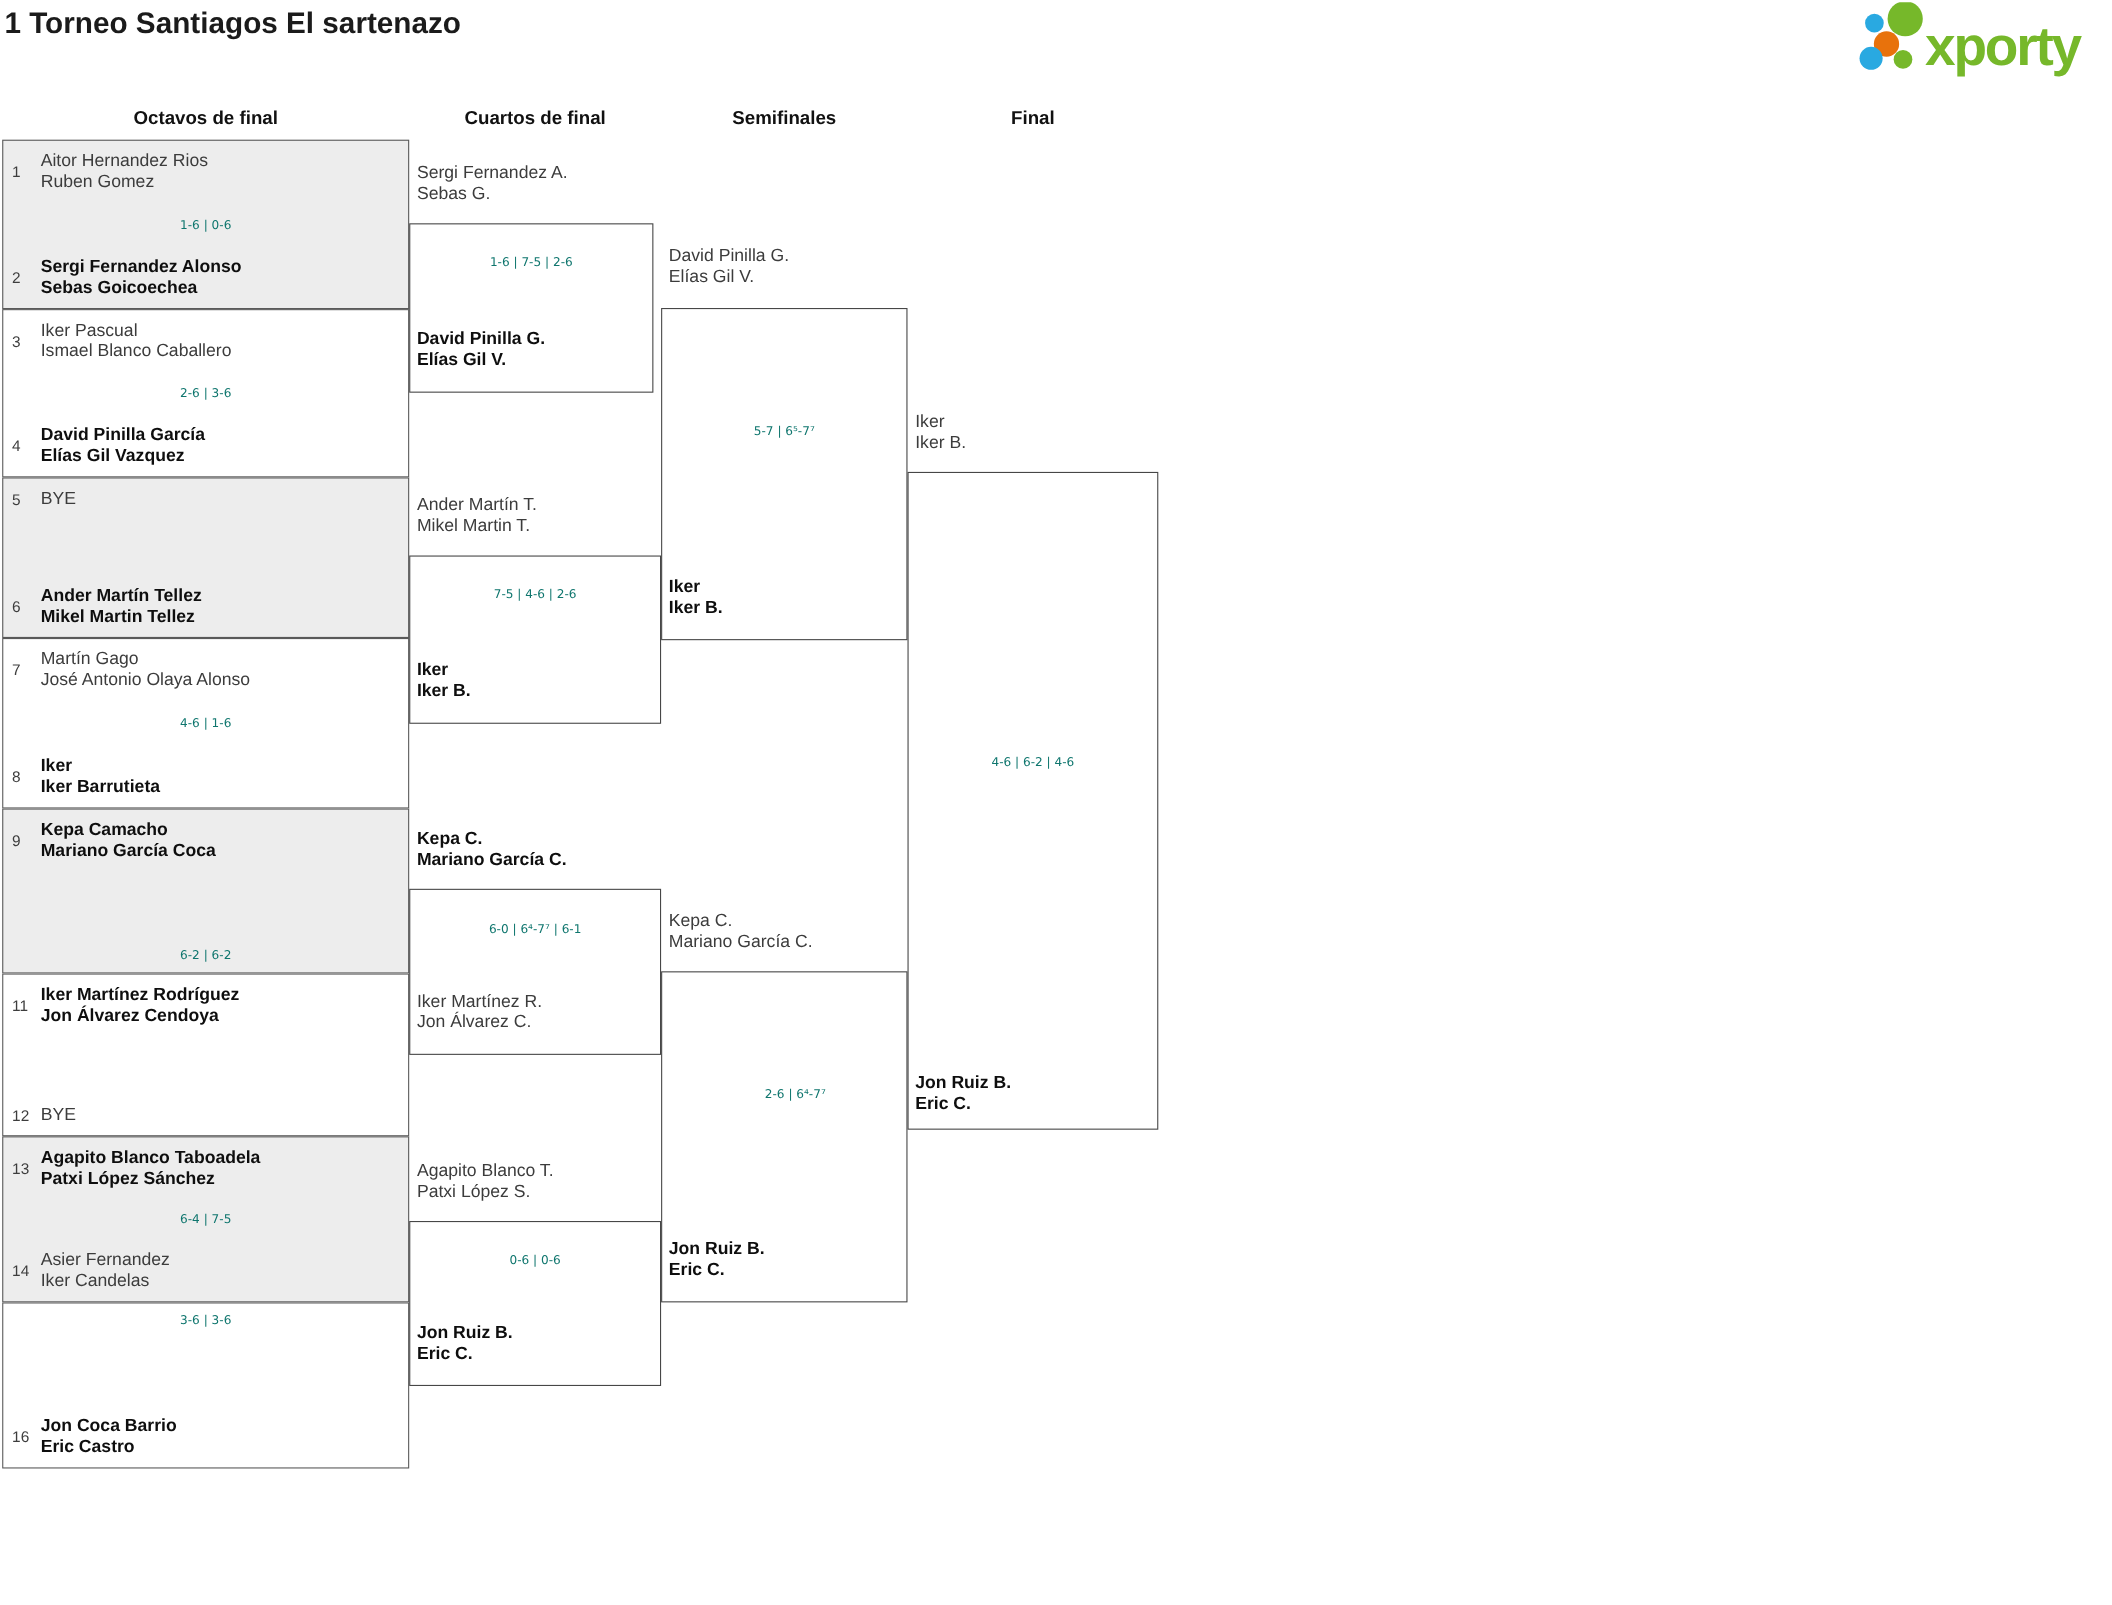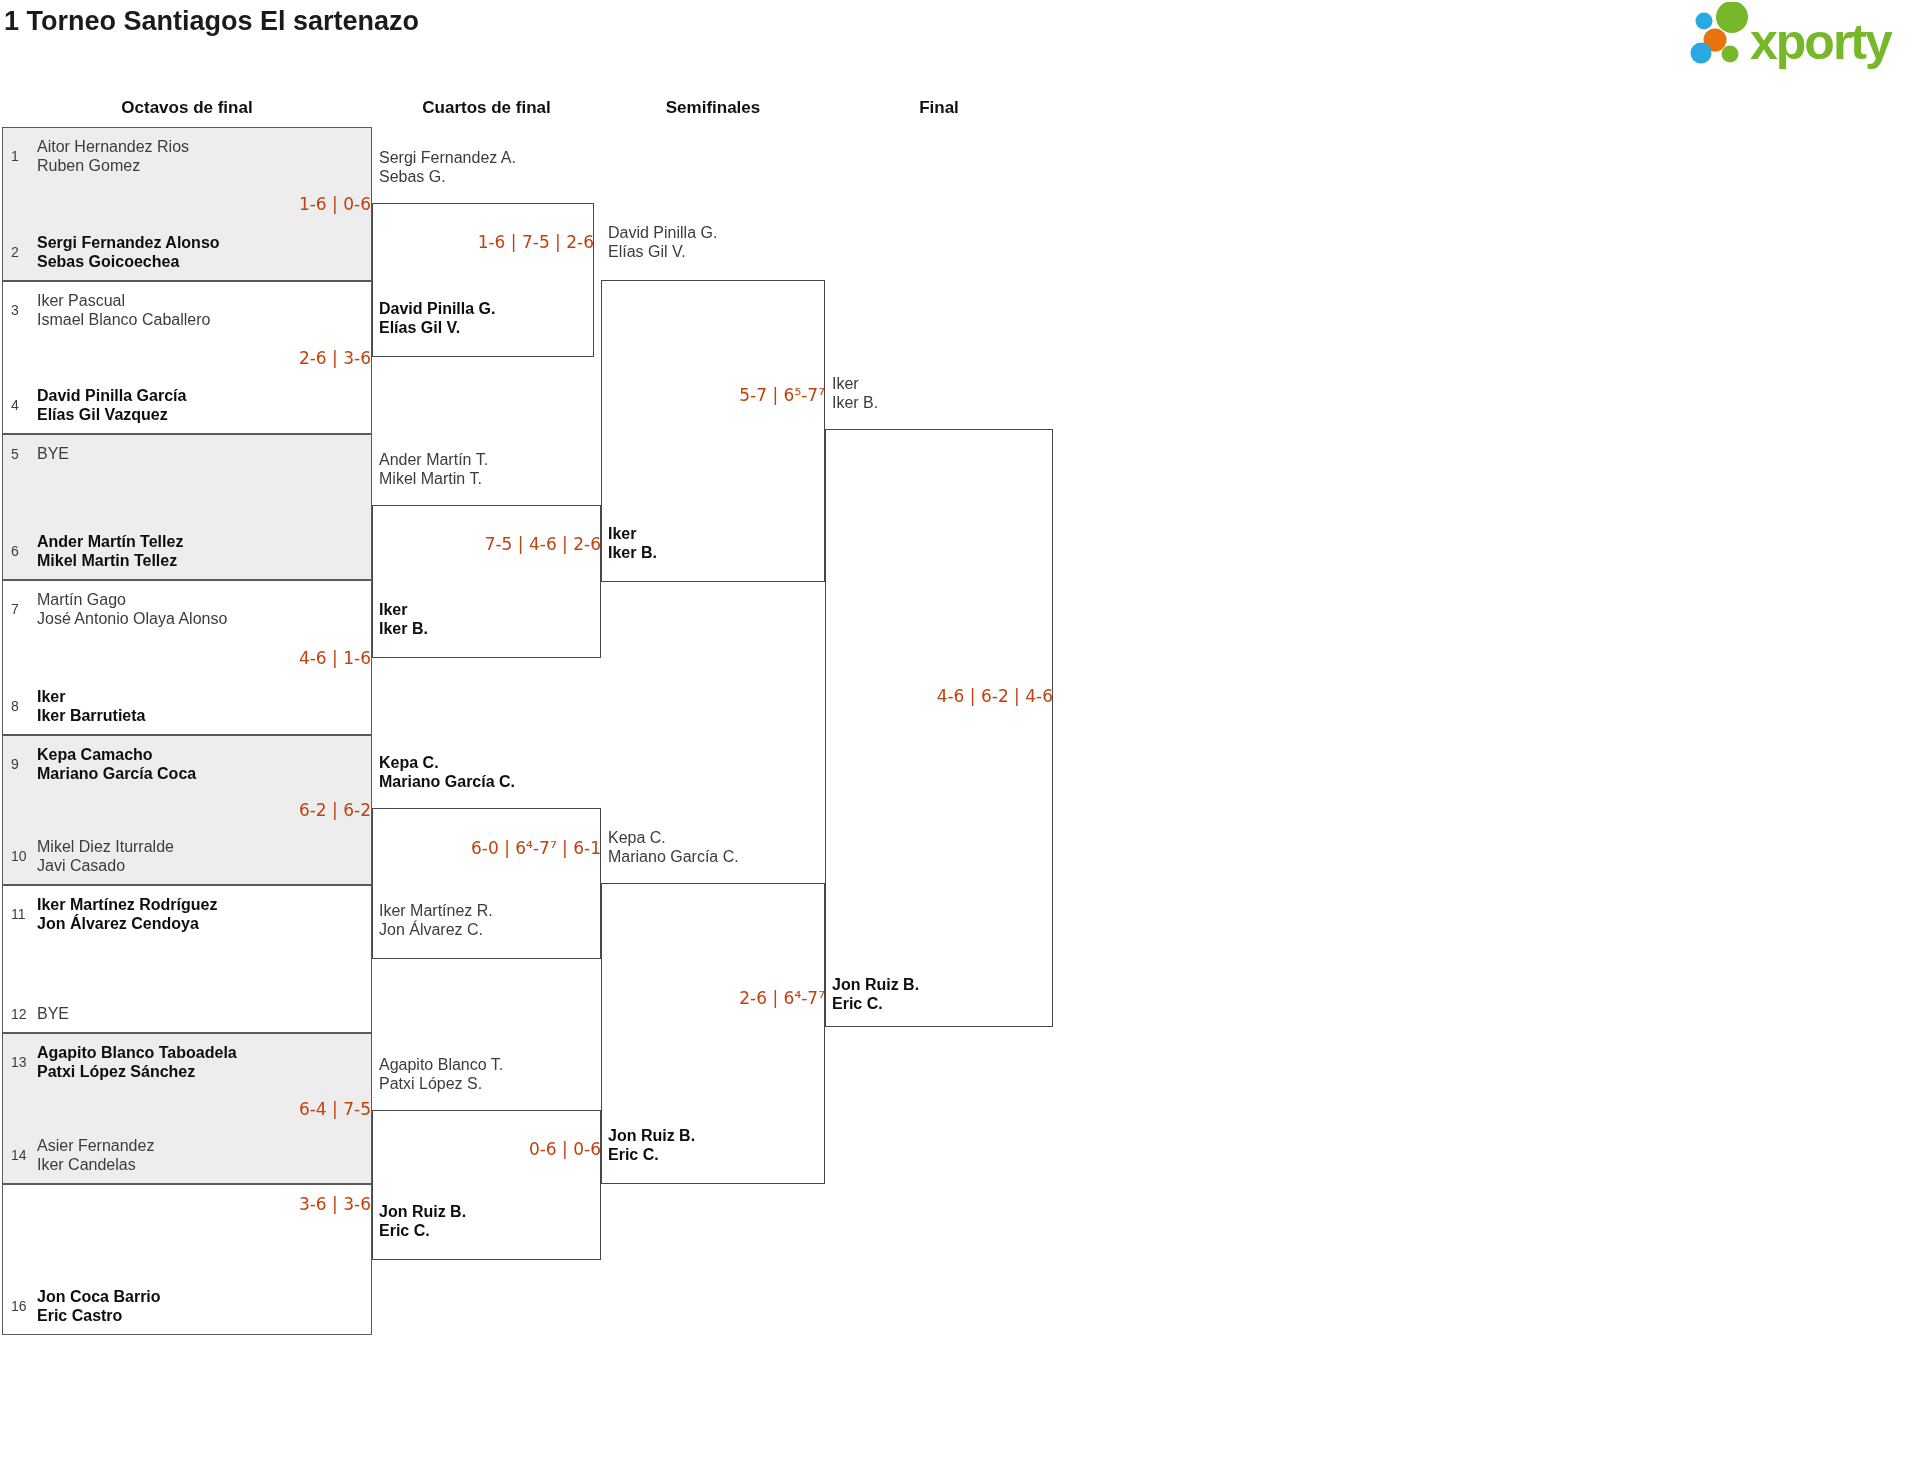--- a/index.html
+++ b/index.html
@@ -14,21 +14,21 @@
 
   
   .m{position:absolute;left:2px;width:370px;border:1px solid #5a5a5a;box-sizing:border-box;
      display:flex;flex-direction:column;justify-content:space-between;padding:9px 0;background:#fff;}
   .m.shaded{background:#ededed;}
   .team{display:flex;align-items:center;}
   .seed{width:26px;padding-left:8px;font-size:14px;color:#3d3d3d;flex:none;}
   .names{font-size:16px;line-height:19px;color:#3c3c3c;}
   .names div{min-height:19px;}
   .bold{font-weight:700;color:#0e0e0e;}
-  .score{font-family:"DejaVu Sans","Liberation Sans",sans-serif;font-size:17px;color:#c2410c;text-align:right;}
+  .score{font-family:"DejaVu Sans","Liberation Sans",sans-serif;font-size:11px;color:#0f766e;text-align:center;}
 
   
   .cell{position:absolute;box-sizing:border-box;}
   .cell .box{position:absolute;left:0;right:0;bottom:0;border:1px solid #474747;}
   .cell .team-top{position:absolute;left:7px;top:0;}
   .cell .team-bottom{position:absolute;left:7px;}
   .cell .score{position:absolute;left:0;right:0;}
 </style>
 </head>
 <body>
@@ -128,27 +128,20 @@
 
   <div class="m shaded" style="top:735px;height:150px;">
     <div class="team">
       <span class="seed">9</span>
       <span class="names bold">
         <div>Kepa Camacho</div>
           <div>Mariano García Coca</div>
       </span>
     </div>
     <div class="score">6-2 | 6-2</div>
-    <div class="team">
-      <span class="seed">10</span>
-      <span class="names">
-        <div>Mikel Diez Iturralde</div>
-          <div>Javi Casado</div>
-      </span>
-    </div>
   </div>
 
   <div class="m" style="top:885px;height:148px;">
     <div class="team">
       <span class="seed">11</span>
       <span class="names bold">
         <div>Iker Martínez Rodríguez</div>
           <div>Jon Álvarez Cendoya</div>
       </span>
     </div>

